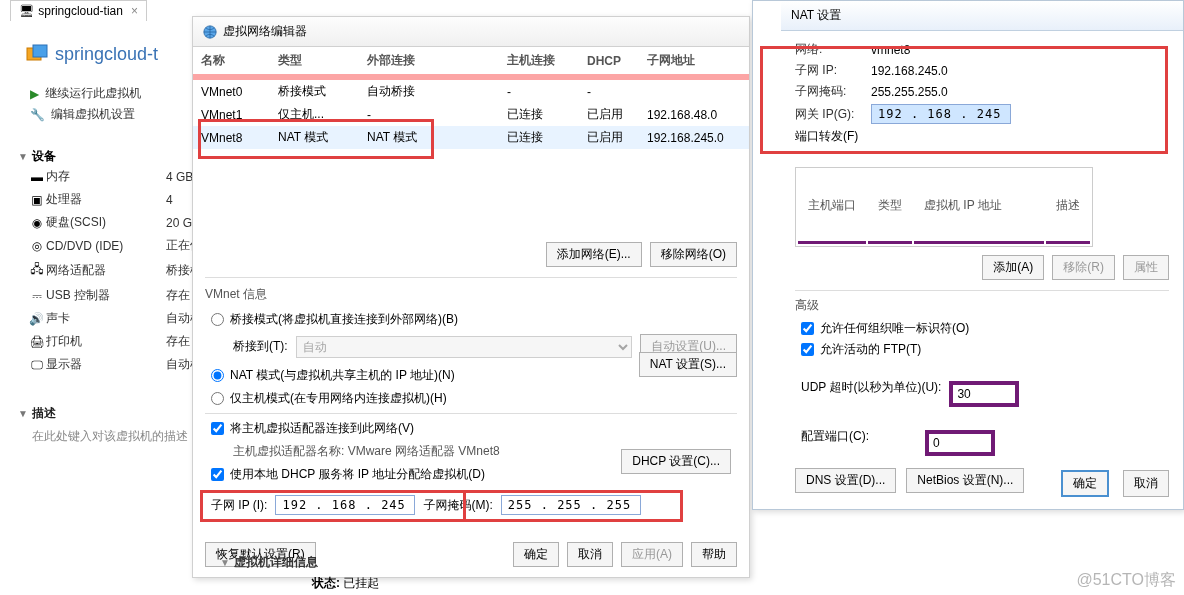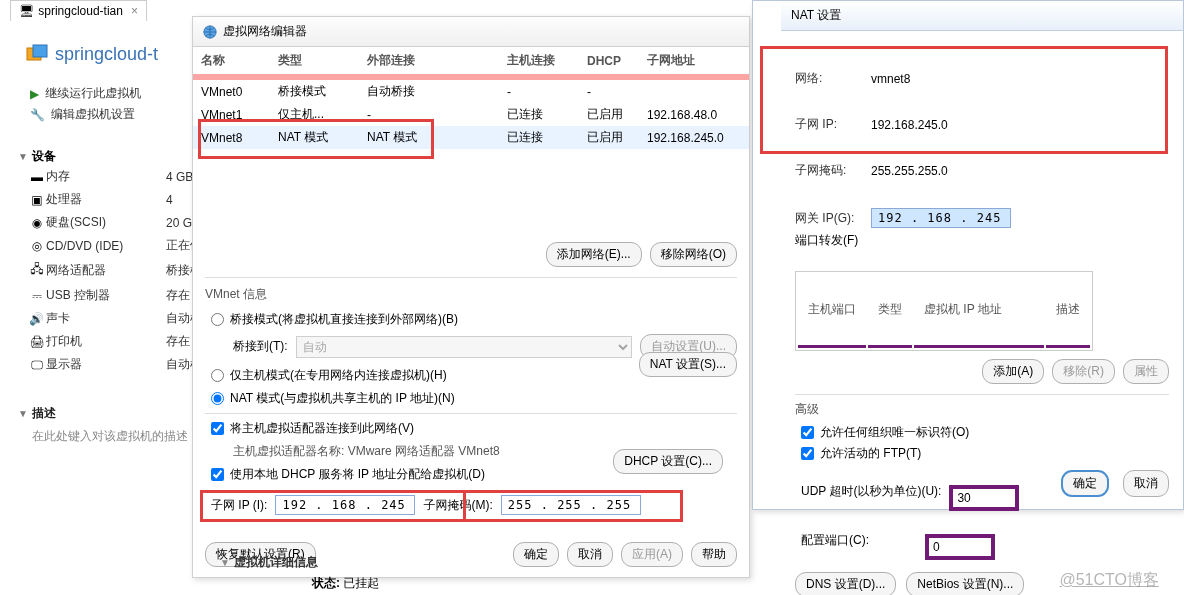--- a/index.html
+++ b/index.html
@@ -27,40 +27,40 @@
 .desc-text { color: #888; margin-left: 14px; }
 
 
 .dlg1 { position: absolute; top: 16px; left: 192px; width: 558px; height: 562px; background: #fff; border: 1px solid #d0d0d0; box-shadow: 2px 2px 6px rgba(0,0,0,0.15); }
 .dlg1-title { background: linear-gradient(#fdfdfd,#f0f0f0); border-bottom: 1px solid #d0d0d0; padding: 6px 10px; display: flex; align-items: center; gap: 6px; }
 .globe-icon { width: 14px; height: 14px; }
 .net-table { width: 100%; border-collapse: collapse; }
 .net-table th { text-align: left; padding: 5px 8px; font-weight: 700; color: #555; border-bottom: 6px solid #fca5a5; }
 .net-table td { padding: 3px 8px; }
 .net-table tr.selected { background: #e8f3ff; }
-.btn { background: #f5f5f5; border: 1px solid #b0b0b0; padding: 3px 10px; cursor: pointer; border-radius: 11px; }
+.btn { background: #f5f5f5; border: 1px solid #b0b0b0; padding: 3px 10px; cursor: pointer; border-radius: 0; }
 .btn:disabled { color: #999; }
 .net-buttons { position: absolute; right: 12px; top: 225px; display: flex; gap: 8px; }
 .vmnet-info { position: absolute; top: 260px; left: 12px; right: 12px; border-top: 1px solid #ddd; padding-top: 8px; }
 .vmnet-info .title { color: #555; margin-bottom: 8px; }
 .radio-row, .check-row { display: flex; align-items: center; gap: 6px; margin: 6px 0 6px 6px; }
 .bridge-row { display: flex; align-items: center; gap: 8px; margin: 4px 0 8px 28px; }
 .bridge-row select { flex: 1; border: 1px solid #bbb; padding: 2px; background: #f3f3f3; }
 .nat-set-btn { position: absolute; right: 12px; top: 335px; }
-.dhcp-set-btn { position: absolute; right: 26px; top: 432px; }
+.dhcp-set-btn { position: absolute; right: 18px; top: 432px; }
 .subnet-row { display: flex; align-items: center; gap: 8px; margin-top: 12px; margin-left: 6px; }
 .ip-input { border: 1px solid #8aa8d8; padding: 2px 6px; width: 140px; font-family: monospace; letter-spacing: 1px; text-align: center; }
 .dlg-footer { position: absolute; bottom: 10px; left: 12px; right: 12px; display: flex; align-items: flex-end; gap: 8px; }
 .dlg-footer .spacer { flex: 1; }
 
 
 .dlg2 { position: absolute; top: 0; left: 752px; width: 432px; height: 510px; background: #fff; border: 1px solid #b8c8d8; box-shadow: 2px 2px 6px rgba(0,0,0,0.15); padding-left: 28px; }
 .dlg2-title { background: linear-gradient(#fff,#e8f0fa); border-bottom: 1px solid #c0d0e0; padding: 6px 10px; }
 .info-grid { padding: 10px 14px; }
-.info-row { display: flex; align-items: center; margin-bottom: 4px; gap: 8px; margin-top: 29px; }
+.info-row { display: flex; align-items: center; margin-bottom: 4px; gap: 8px; }
 .info-row .lbl { width: 68px; color: #333; }
 .pf-table { border: 1px solid #ccc; margin: 8px 14px; height: 80px; }
 .pf-table th { text-align: left; padding: 4px 10px; font-weight: 400; color: #555; border-bottom: 3px solid #701a75; }
 .pf-buttons { display: flex; justify-content: flex-end; gap: 8px; margin: 0 14px 10px; }
 .adv-section { margin: 4px 14px; }
 .adv-section .title { color: #555; margin-bottom: 6px; border-top: 1px solid #ddd; padding-top: 6px; }
 .ck-row { display: flex; align-items: center; gap: 6px; margin: 4px 0 4px 6px; }
 .udp-row { display: flex; align-items: center; gap: 8px; margin: 10px 0 6px 6px; }
 .spin-input { border: 4px solid #701a75; width: 70px; padding: 2px 4px; margin-top: 13px; }
 .dns-row { display: flex; gap: 10px; margin: 12px 0 0 14px; }
@@ -75,21 +75,21 @@
 #hl-nat { top: 46px; left: 760px; width: 408px; height: 108px; }
 
 
 .vm-detail { position: absolute; top: 554px; left: 220px; }
 .vm-detail .h { font-weight: 600; color: #333; margin-bottom: 4px; display: flex; align-items: center; gap: 4px; }
 .vm-detail .h::before { content: "▼"; color: #888; font-size: 10px; }
 .vm-detail .row { margin-left: 60px; margin-bottom: 4px; }
 .vm-detail .lbl { display: inline-block; width: 60px; text-align: right; font-weight: 600; }
 
 
-.watermark { position: absolute; bottom: 4px; right: 25px; color: rgba(120,120,120,0.55); font-size: 16px; font-weight: 500; text-decoration: underline; }
+.watermark { position: absolute; bottom: 4px; right: 8px; color: rgba(120,120,120,0.55); font-size: 16px; font-weight: 500; }
 
 
 .top-close { position: absolute; top: 2px; right: 4px; color: #da4444; font-size: 15px; cursor: pointer; }
 hr.sep { border: none; border-top: 1px solid #ddd; margin: 6px 0; }
 </style>
 </head>
 <body>
 
 <span class="top-close">✕</span>
 
@@ -235,26 +235,26 @@
     <div class="radio-row">
         <input type="radio" name="mode" style="">
         <span>桥接模式(将虚拟机直接连接到外部网络)(B)</span>
       </div>
     <div class="bridge-row">
       <span>桥接到(T):</span>
       <select disabled=""><option>自动</option></select>
       <button class="btn" disabled="">自动设置(U)...</button>
     </div>
     <div class="radio-row">
+        <input type="radio" name="mode" checked="" style="">
+        <span>NAT 模式(与虚拟机共享主机的 IP 地址)(N)</span>
+      </div>
+    <div class="radio-row">
         <input type="radio" name="mode" style="">
         <span>仅主机模式(在专用网络内连接虚拟机)(H)</span>
-      </div>
-    <div class="radio-row">
-        <input type="radio" name="mode" checked="" style="">
-        <span>NAT 模式(与虚拟机共享主机的 IP 地址)(N)</span>
       </div>
     <hr class="sep">
     <div class="check-row">
         <input type="checkbox" checked="" style="">
         <span>将主机虚拟适配器连接到此网络(V)</span>
       </div>
     <div style="margin-left:28px;color:#555">主机虚拟适配器名称: VMware 网络适配器 VMnet8</div>
     <div class="check-row">
         <input type="checkbox" checked="" style="">
         <span>使用本地 DHCP 服务将 IP 地址分配给虚拟机(D)</span>

